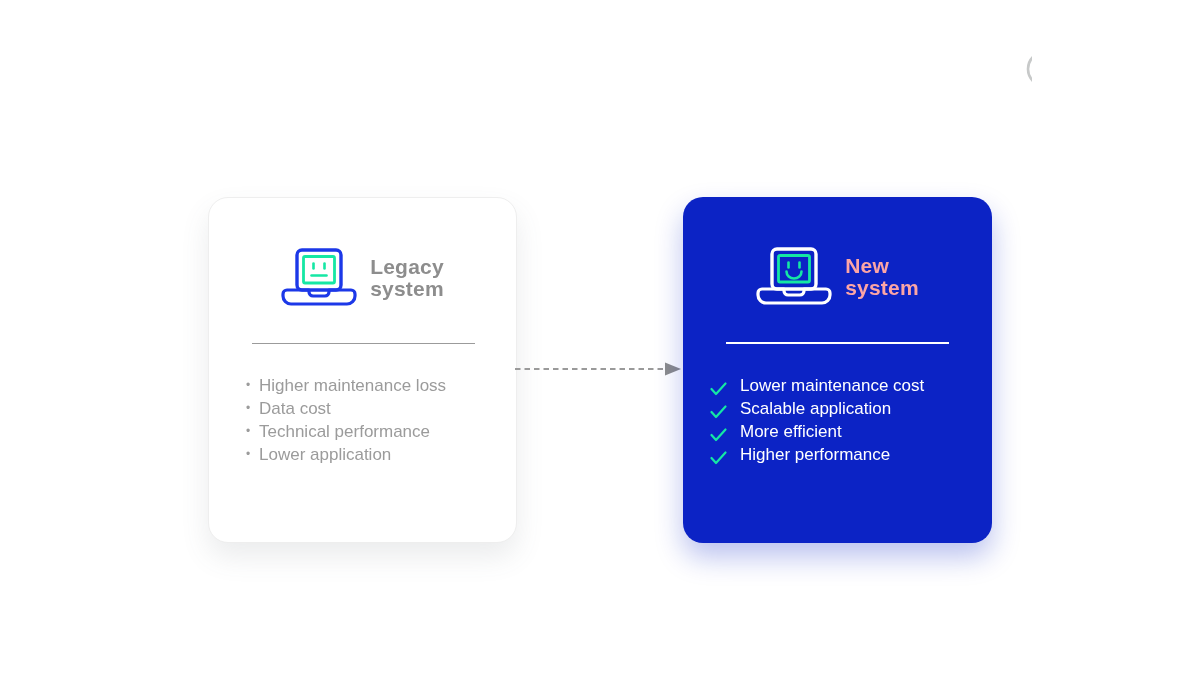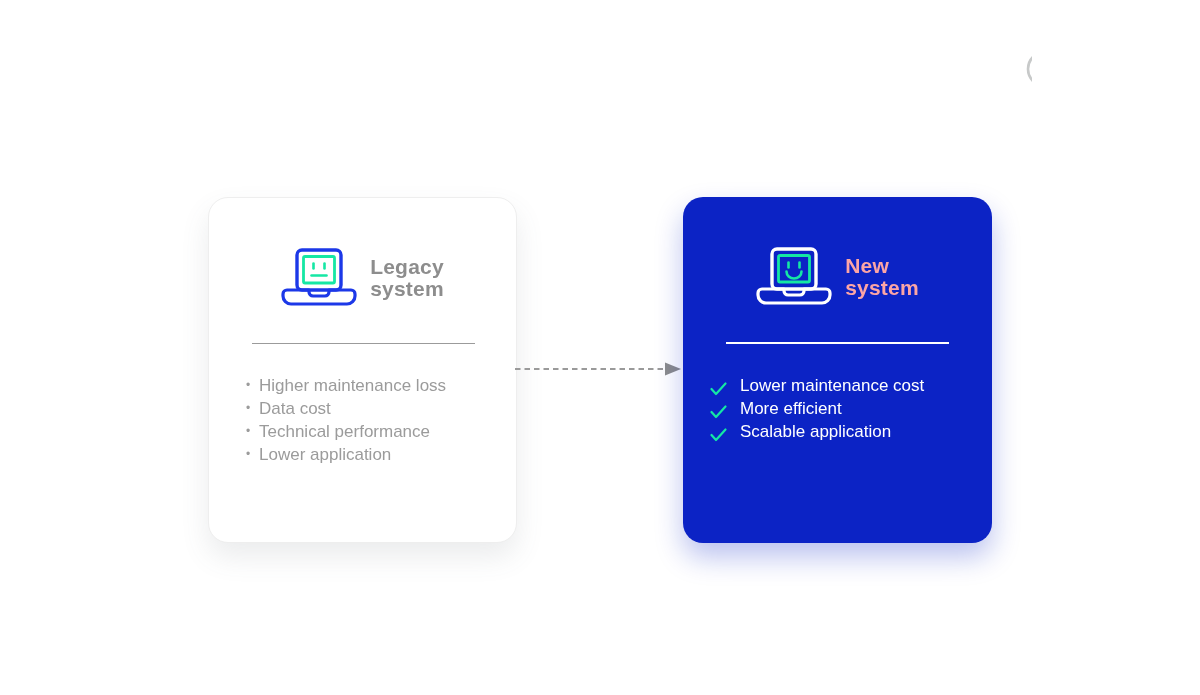--- a/index.html
+++ b/index.html
@@ -187,24 +187,30 @@
       <li>
         <svg class="check" width="17" height="14" viewBox="0 0 17 14">
           <polyline points="1.5,7 6,12 15.5,1.5" fill="none" stroke="#15e7a4" stroke-width="2.2" stroke-linecap="round" stroke-linejoin="round"></polyline>
         </svg>
         <span>Lower maintenance cost</span>
       </li>
       <li>
         <svg class="check" width="17" height="14" viewBox="0 0 17 14">
           <polyline points="1.5,7 6,12 15.5,1.5" fill="none" stroke="#15e7a4" stroke-width="2.2" stroke-linecap="round" stroke-linejoin="round"></polyline>
         </svg>
+        <span>Scalable application</span>
+      </li>
+      <li>
+        <svg class="check" width="17" height="14" viewBox="0 0 17 14">
+          <polyline points="1.5,7 6,12 15.5,1.5" fill="none" stroke="#15e7a4" stroke-width="2.2" stroke-linecap="round" stroke-linejoin="round"></polyline>
+        </svg>
         <span>More efficient</span>
       </li>
       <li>
         <svg class="check" width="17" height="14" viewBox="0 0 17 14">
           <polyline points="1.5,7 6,12 15.5,1.5" fill="none" stroke="#15e7a4" stroke-width="2.2" stroke-linecap="round" stroke-linejoin="round"></polyline>
         </svg>
-        <span>Scalable application</span>
+        <span>Higher performance</span>
       </li>
     </ul>
   </div>
 
 </div>
 
 </body></html>

